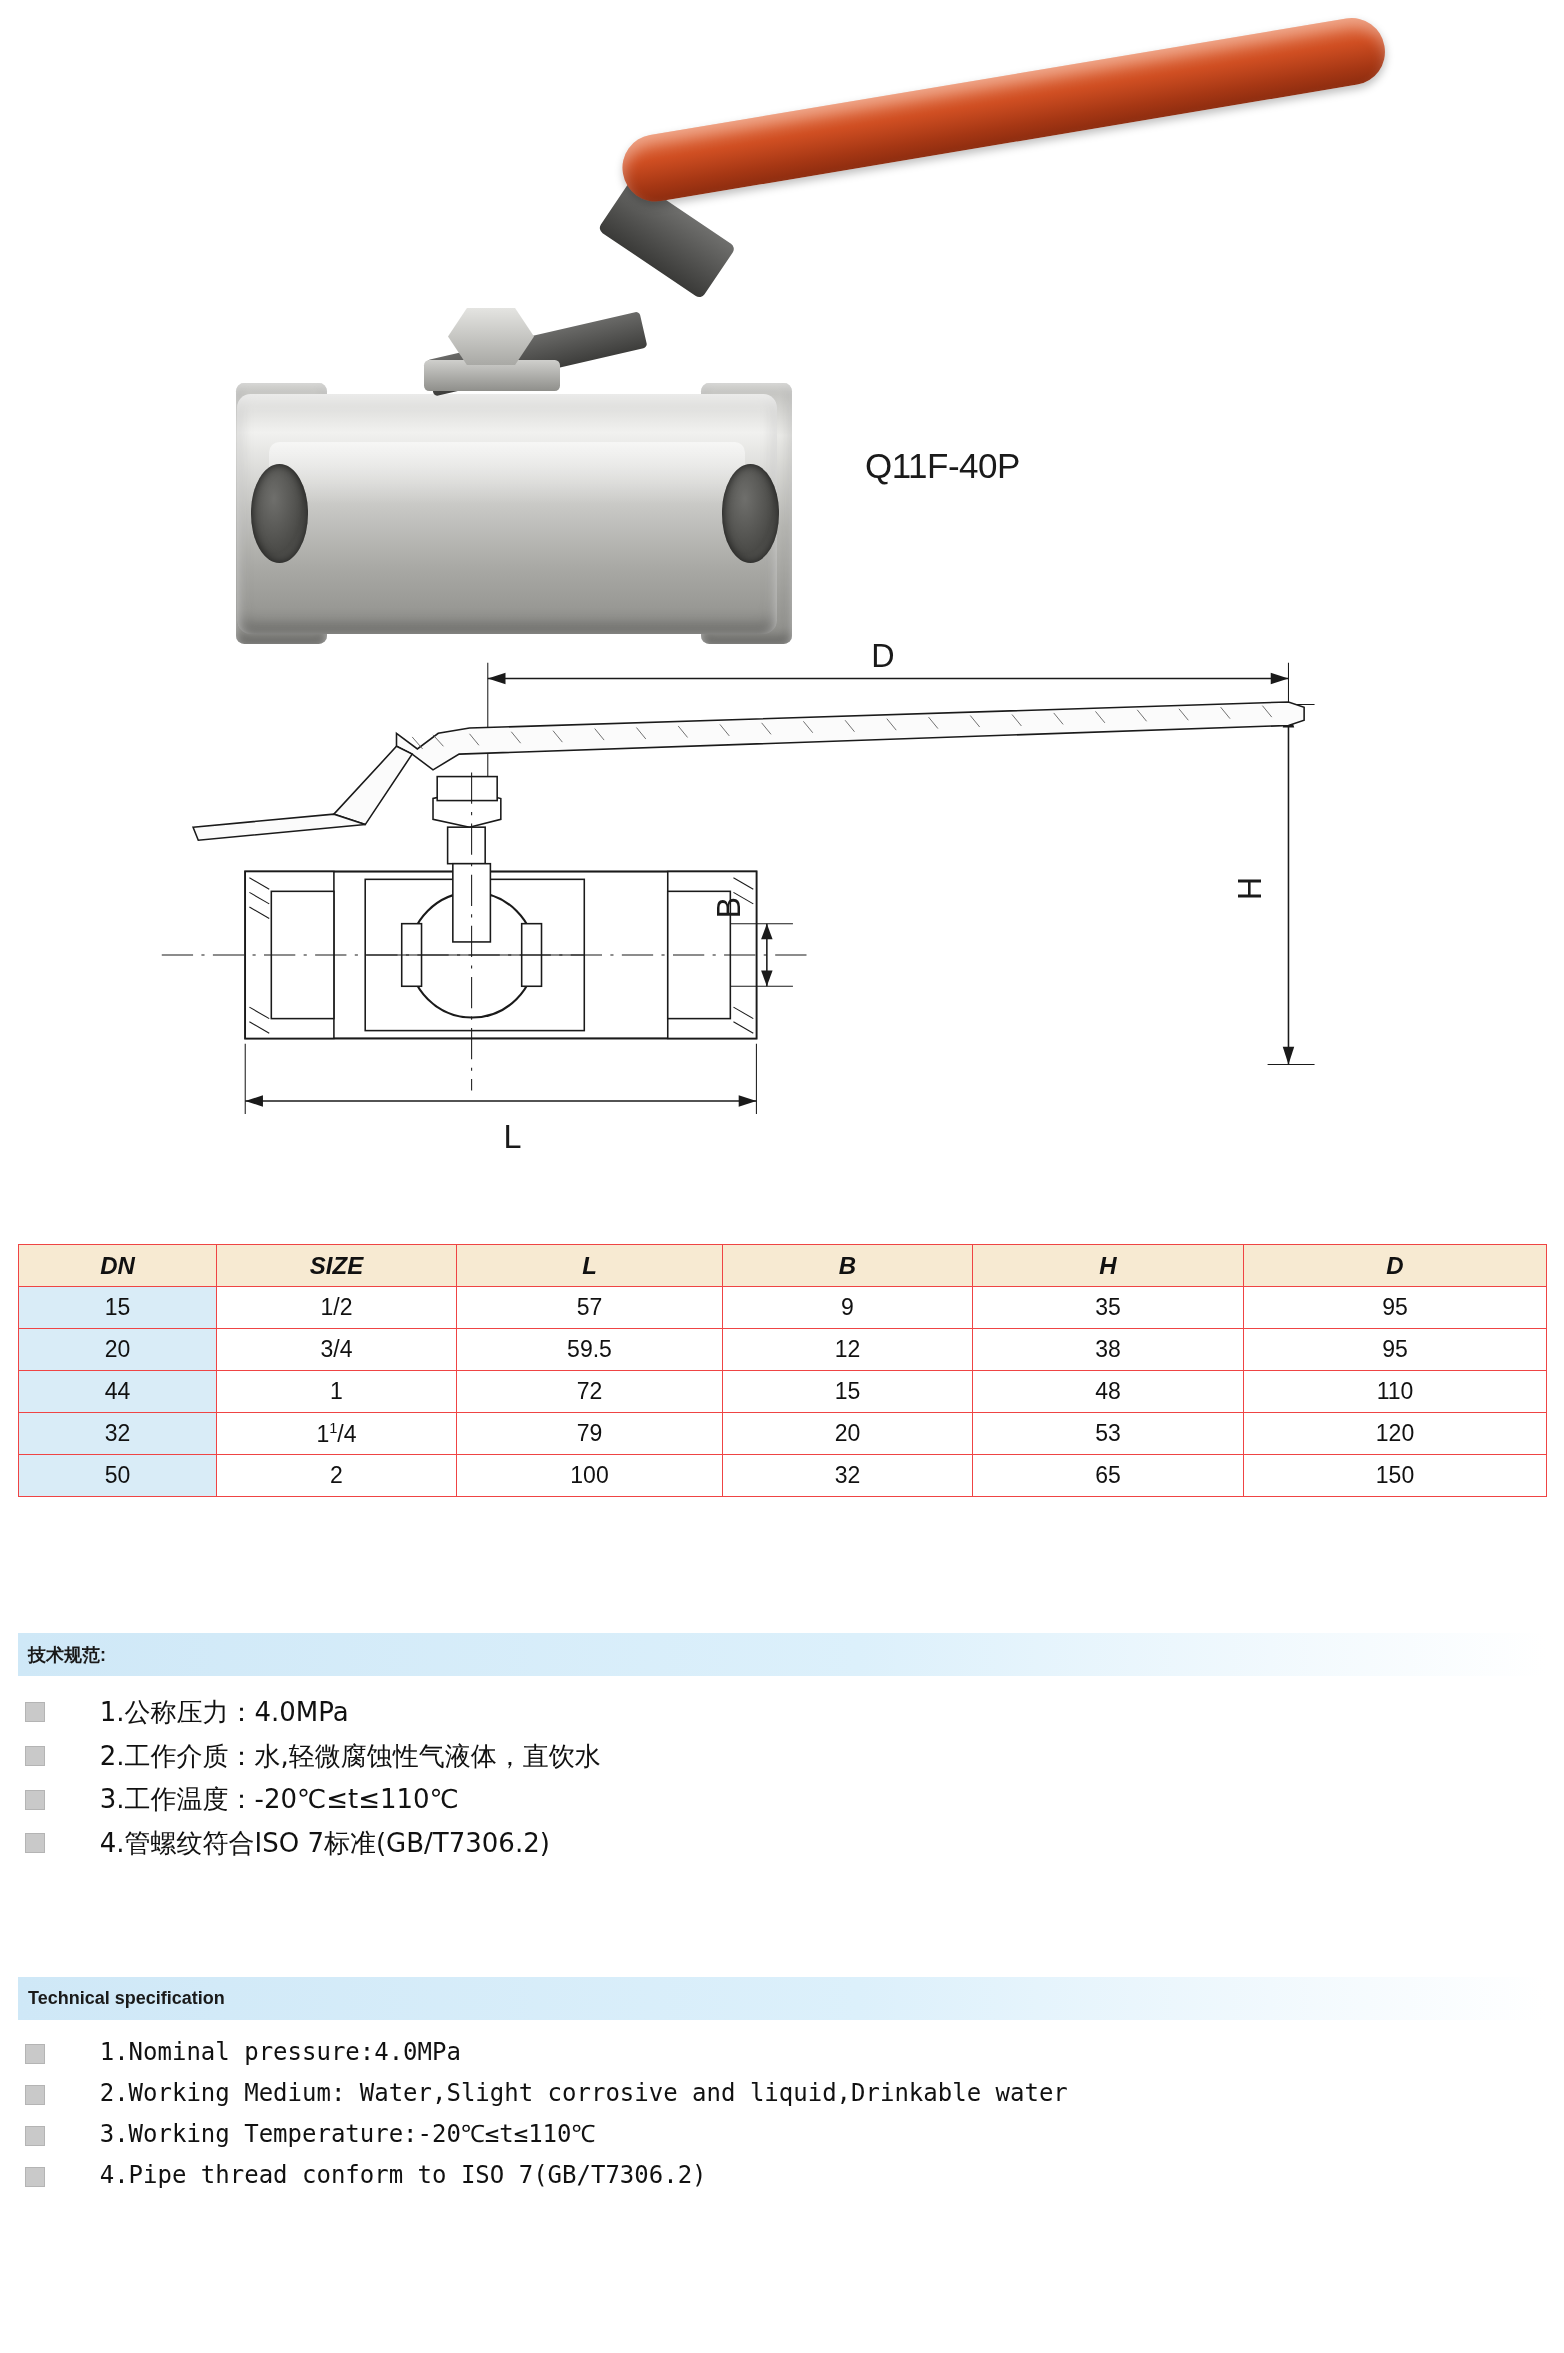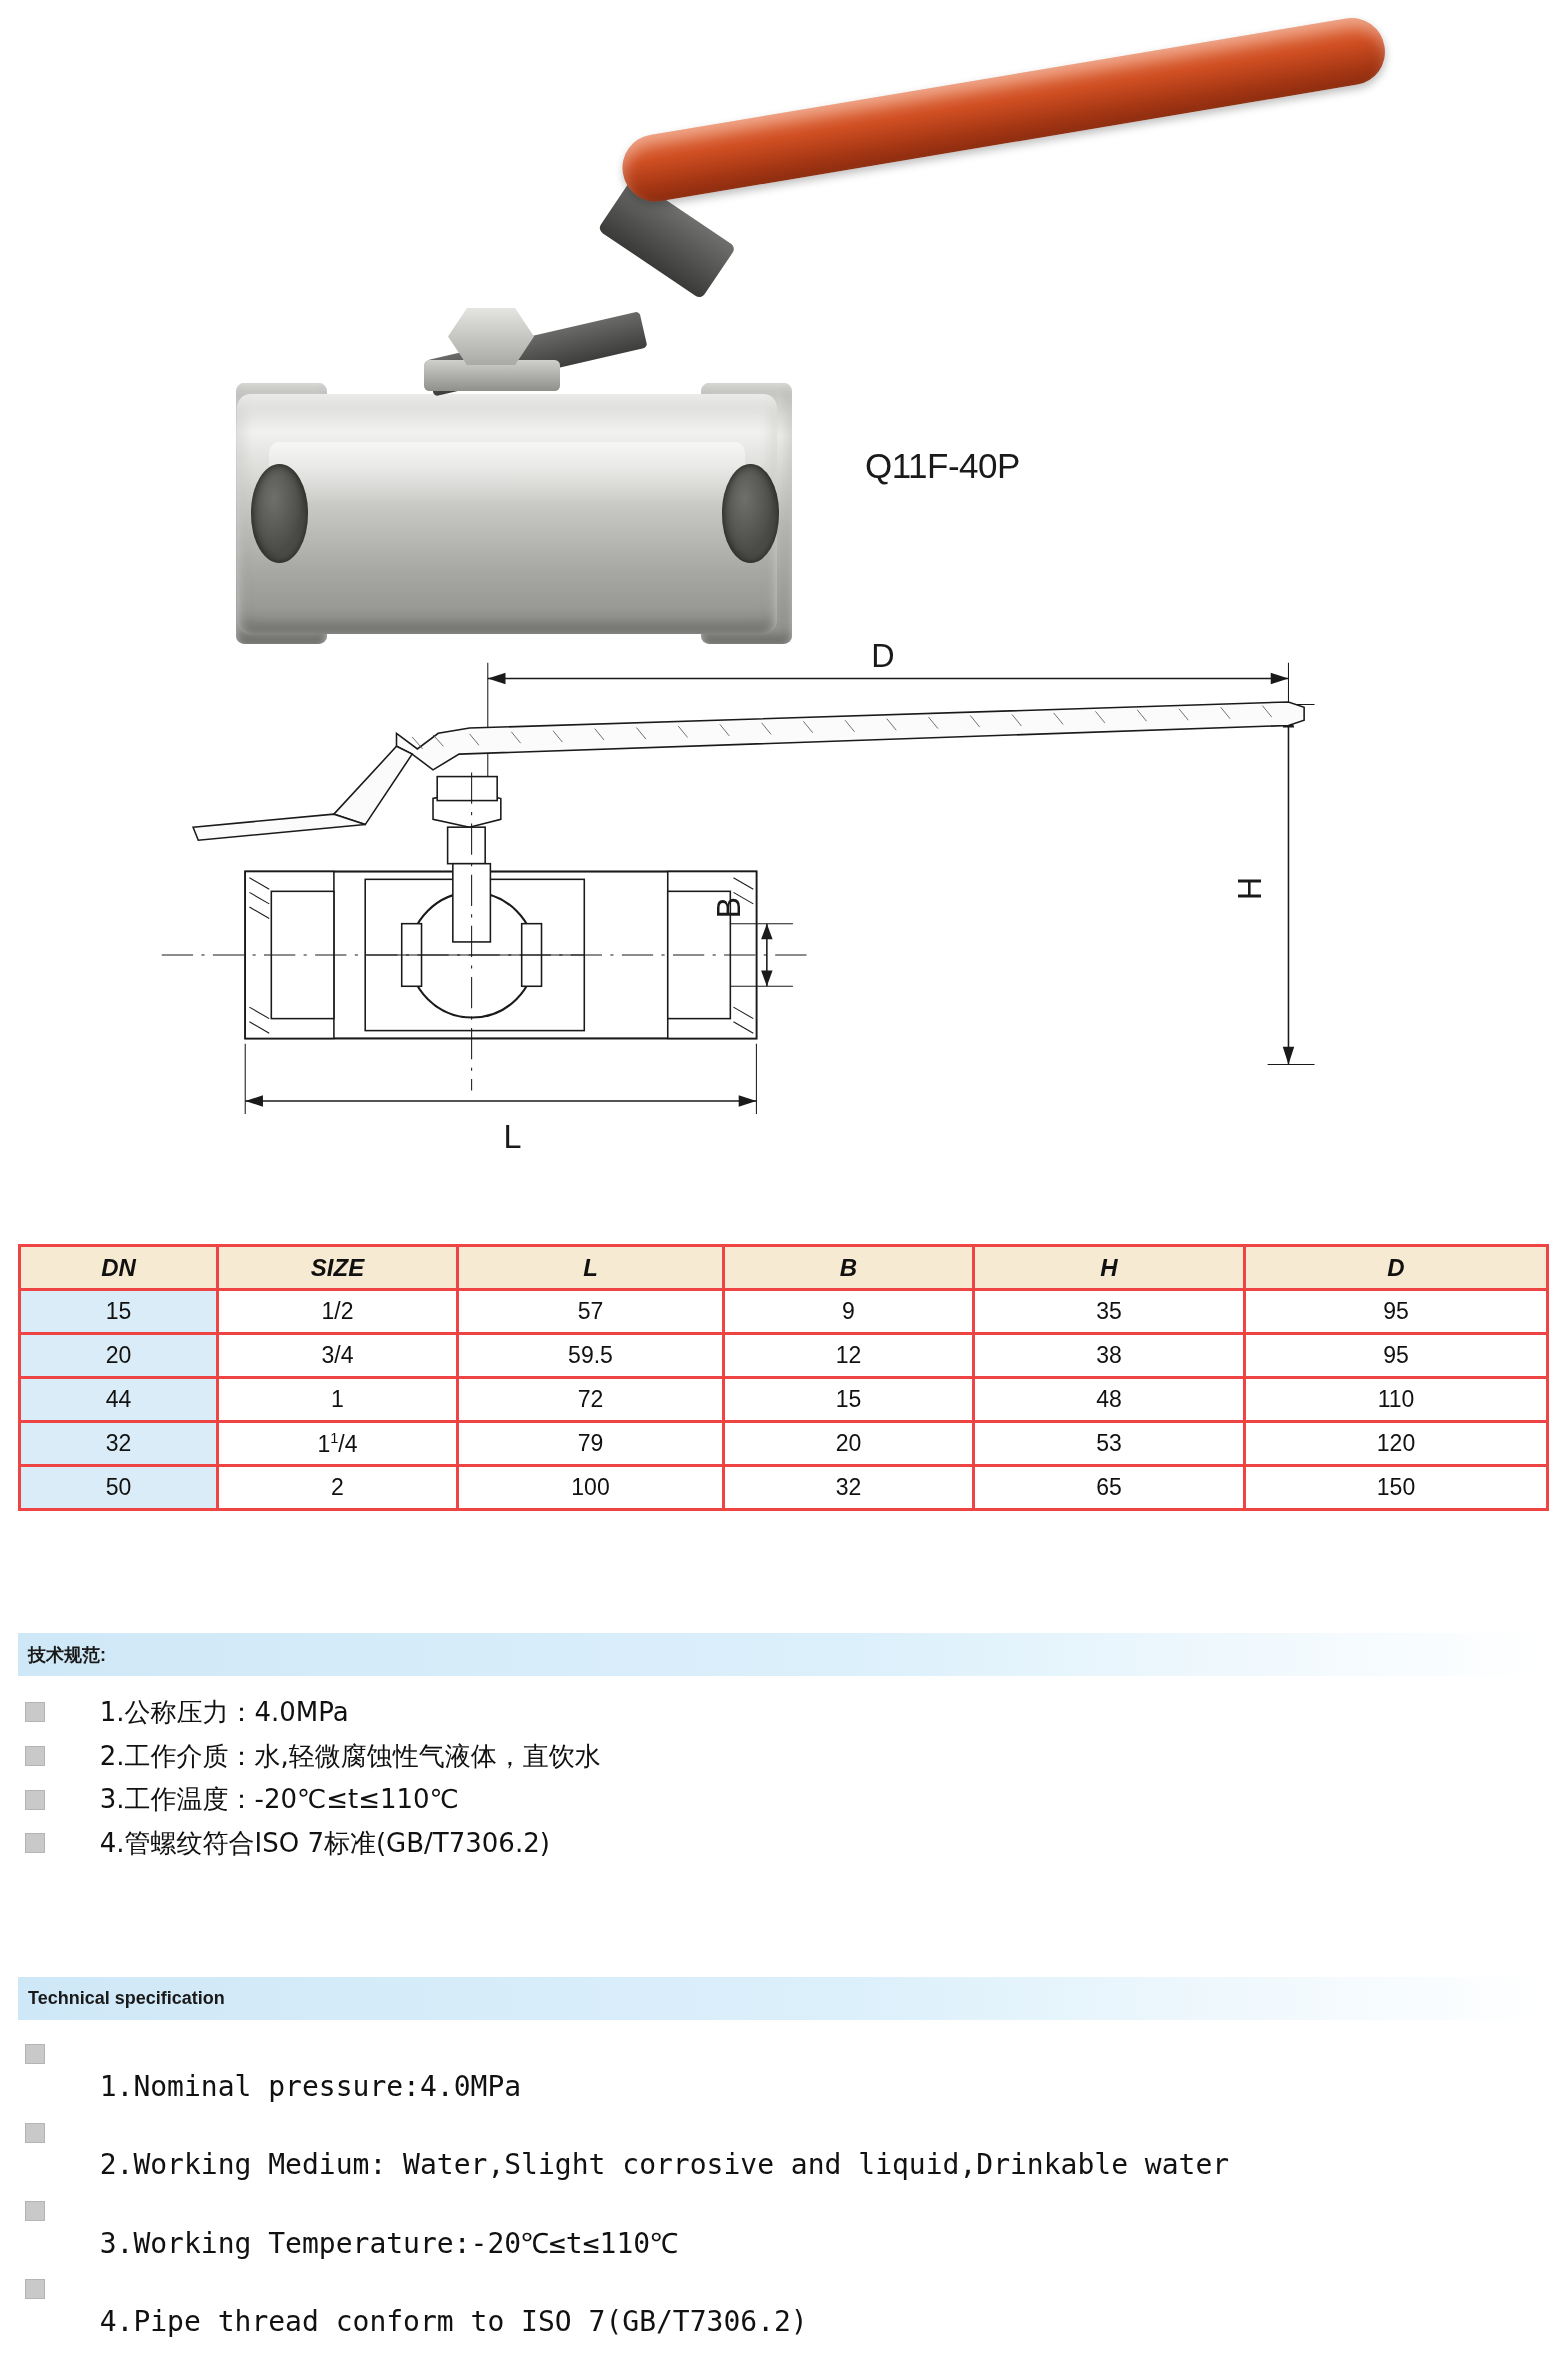--- a/index.html
+++ b/index.html
@@ -65,21 +65,21 @@
   .part-label{
     position:absolute;left:837px;top:446px;font-size:35px;letter-spacing:-0.5px;color:#1a1a1a;
   }
 
   
   .drawing{position:absolute;left:0;top:642px;width:1565px;height:579px;}
 
   
   .tbl-wrap{position:absolute;left:18px;top:1244px;width:1528px;}
   table{border-collapse:collapse;width:1528px;table-layout:fixed;}
-  th,td{border:3px solid #ef4444;text-align:center;font-size:23px;padding:0;height:41px;}
+  th,td{border:1px solid #ef4444;text-align:center;font-size:23px;padding:0;height:41px;}
   thead th{background:#f7ead2;font-style:italic;font-weight:700;font-size:24px;}
   tbody td{background:#ffffff;}
   tbody td.dn{background:#d9ecf7;}
   .frac{display:inline-block;position:relative;}
   .frac sup{font-size:14.6px;vertical-align:super;}
 
   
   .band{
     position:absolute;left:18px;width:1528px;height:43px;
     background:linear-gradient(90deg,#cfe8f7 0%,#dcf0fb 55%,#ffffff 100%);
@@ -92,21 +92,21 @@
 
   .list{position:absolute;left:18px;width:1528px;}
   .list-cn{top:1695px;}
   .list-en{top:2037px;}
   .li{display:flex;align-items:flex-start;margin-bottom:9.4px;gap:44px;}
   .bullet{
     width:18px;height:18px;background:#c9c9c9;border:0.5px solid #b4b4b4;
     margin:7.3px 10.4px 0 7.3px;flex:0 0 auto;
   }
   .li-txt{font-size:26px;line-height:1.32;color:#111;}
-  .list-en .li-txt{font-family:"DejaVu Sans Mono",monospace;font-size:28px;letter-spacing:0px;margin-top:32px;}
+  .list-en .li-txt{font-family:"DejaVu Sans Mono",monospace;font-size:24px;letter-spacing:0px;}
   .list-cn .li-txt{font-family:"DejaVu Sans",sans-serif;}
 </style>
 </head>
 <body>
 
 <div class="page">
 
   <div class="photo-area">
     <div class="hex-left"></div>
     <div class="hex-right"></div>

